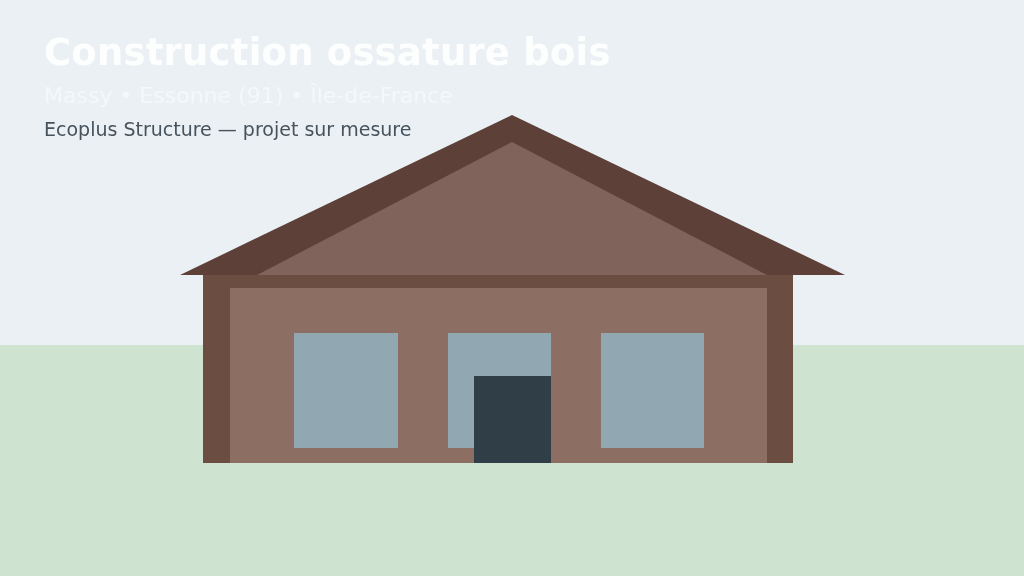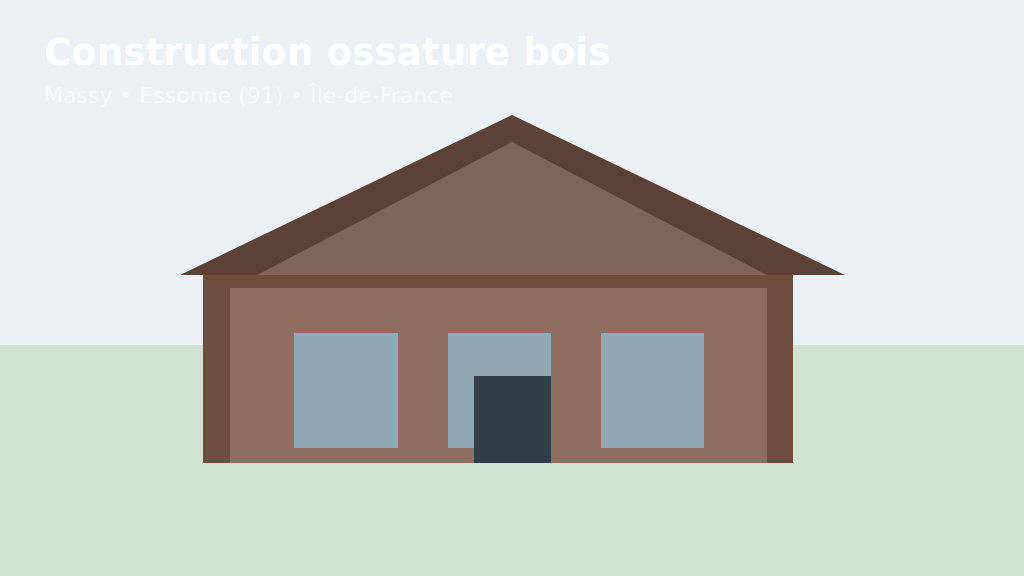--- a/index.html
+++ b/index.html
@@ -100,15 +100,16 @@
         <rect x="294" y="333" width="104" height="115" fill="#91a7b1"></rect>
         <rect x="448" y="333" width="103" height="115" fill="#91a7b1"></rect>
         <rect x="601" y="333" width="103" height="115" fill="#91a7b1"></rect>
       </g>
     <rect fill="#2f3e47" x="474" y="376" width="77" height="87"></rect>
   </svg>
 
   <div class="text-block">
     <h1 class="title" style="color: rgb(253, 254, 254);">Construction ossature bois</h1>
     <p class="subtitle" style="color: rgb(244, 248, 250);">Massy • Essonne (91) • Île-de-France</p>
+    <p class="tagline" style="color: rgb(70, 83, 92);">Ecoplus Structure — projet sur mesure</p>
   </div>
 
 </div>
 
 </body></html>

